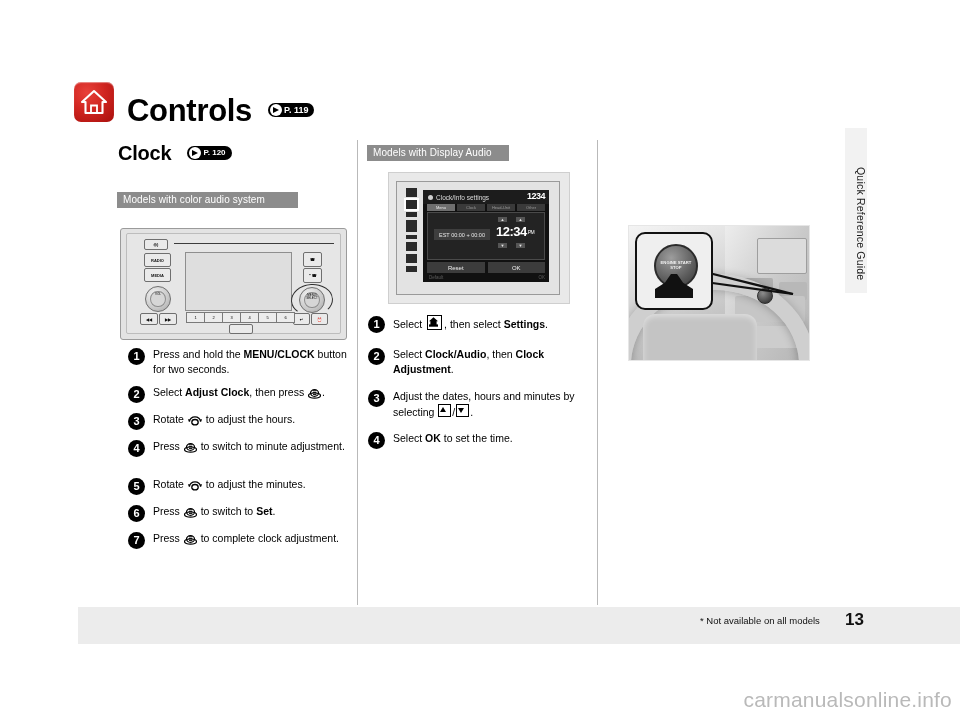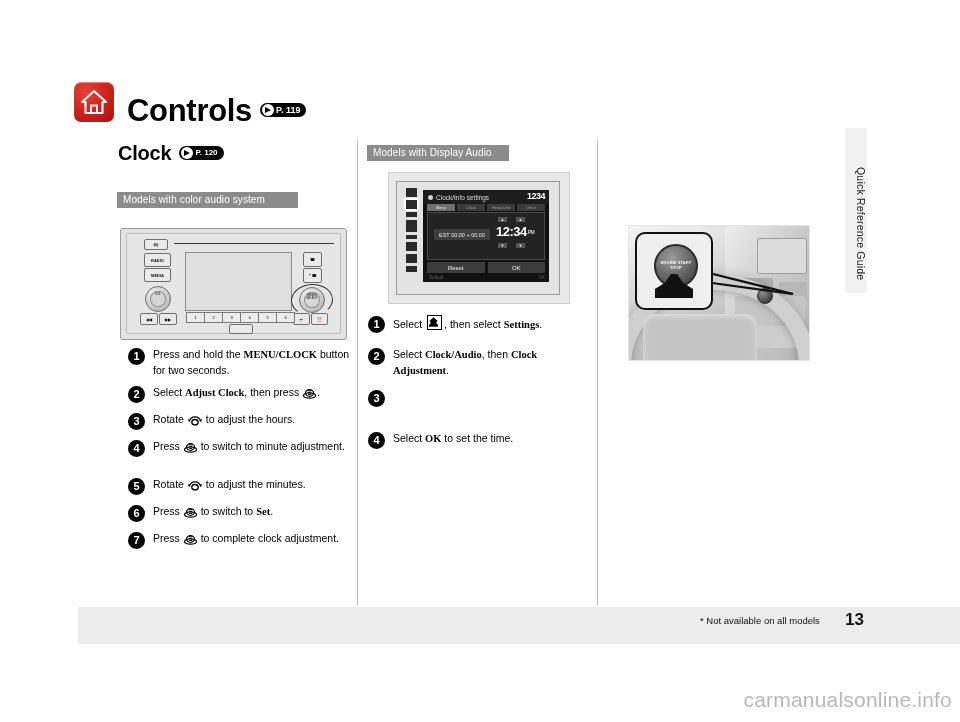--- a/index.html
+++ b/index.html
@@ -40,21 +40,21 @@
     line-height:25px;letter-spacing:-.2px;
   }
   .engine-sub{
     position:absolute;left:604px;top:190px;width:232px;font-size:10.5px;line-height:14px;
   }
 
   
   .pref{
     display:inline-flex;align-items:center;gap:2px;background:#000;color:#fff;
     border-radius:9px;padding:1px 6px 1px 2px;vertical-align:middle;
-    font-size:9px;font-weight:bold;letter-spacing:0;position:relative;top:-3px;margin-left:8px;
+    font-size:9px;font-weight:bold;letter-spacing:0;position:relative;top:-3px;margin-left:16px;
   }
   .pref.small{font-size:8px;border-radius:8px;top:-2px;}
   .pref .arrow{
     display:inline-block;width:12px;height:12px;border-radius:50%;background:#fff;position:relative;
   }
   .pref .arrow:after{
     content:"";position:absolute;left:2.5px;top:3px;width:0;height:0;
     border-left:6px solid #000;border-top:3px solid transparent;border-bottom:3px solid transparent;
   }
 
@@ -68,21 +68,21 @@
   .vrule{position:absolute;width:1px;background:#b9b9b9;}
 
   
   .step{position:absolute;display:flex;gap:8px;}
   .step .num{
     flex:0 0 auto;width:17px;height:17px;border-radius:50%;background:#000;color:#fff;
     font-size:11px;font-weight:bold;display:flex;align-items:center;justify-content:center;
     line-height:1;margin-top:1px;
   }
   .step .txt{font-size:10.5px;line-height:14.5px;}
-  .step .txt b{font-weight:bold;font-family:Liberation Serif, serif;}
+  .step .txt b{font-weight:bold;}
 
   
   .g-knob,.g-dial{display:inline-block;vertical-align:-3px;margin:0 1px;}
   .g-home{
     display:inline-block;width:13px;height:13px;border:1px solid #000;background:#fff;
     vertical-align:-2px;margin:0 2px;position:relative;
   }
   .g-arrow-box{
     display:inline-block;width:11px;height:11px;border:1.5px solid #000;background:#fff;
     vertical-align:-1px;margin:0 1px;position:relative;
@@ -378,20 +378,21 @@
               <path d="M5.5 1.3L10 5.2H8.6v4.4H2.4V5.2H1z" fill="#000"></path>
               <rect x="1" y="8.4" width="9" height="2.3" fill="#000"></rect>
             </svg></span>, then select <b>Settings</b>.</div>
       </div>
       <div class="step" style="left: 368px; top: 347px; width: 222px;">
         <div class="num">2</div>
         <div class="txt">Select <b>Clock/Audio</b>, then <b>Clock Adjustment</b>.</div>
       </div>
       <div class="step" style="left: 368px; top: 389px; width: 222px;">
         <div class="num">3</div>
+        <div class="txt">Adjust the dates, hours and minutes by selecting <span class="g-arrow-box up"></span>/<span class="g-arrow-box down"></span>.</div>
       </div>
       <div class="step" style="left: 368px; top: 431px; width: 222px;">
         <div class="num">4</div>
         <div class="txt">Select <b>OK</b> to set the time.</div>
       </div>
     </div>
 
 
   <div class="photo">
     <div class="ph-dash"></div>

